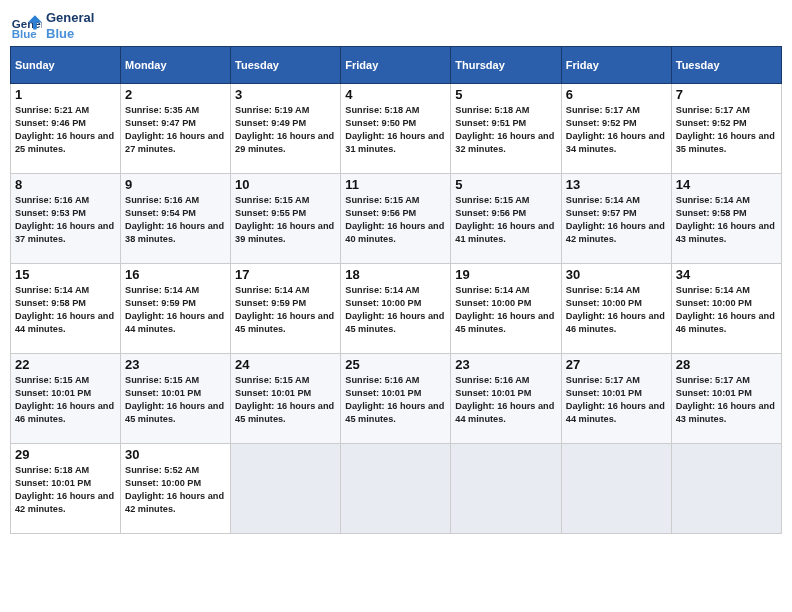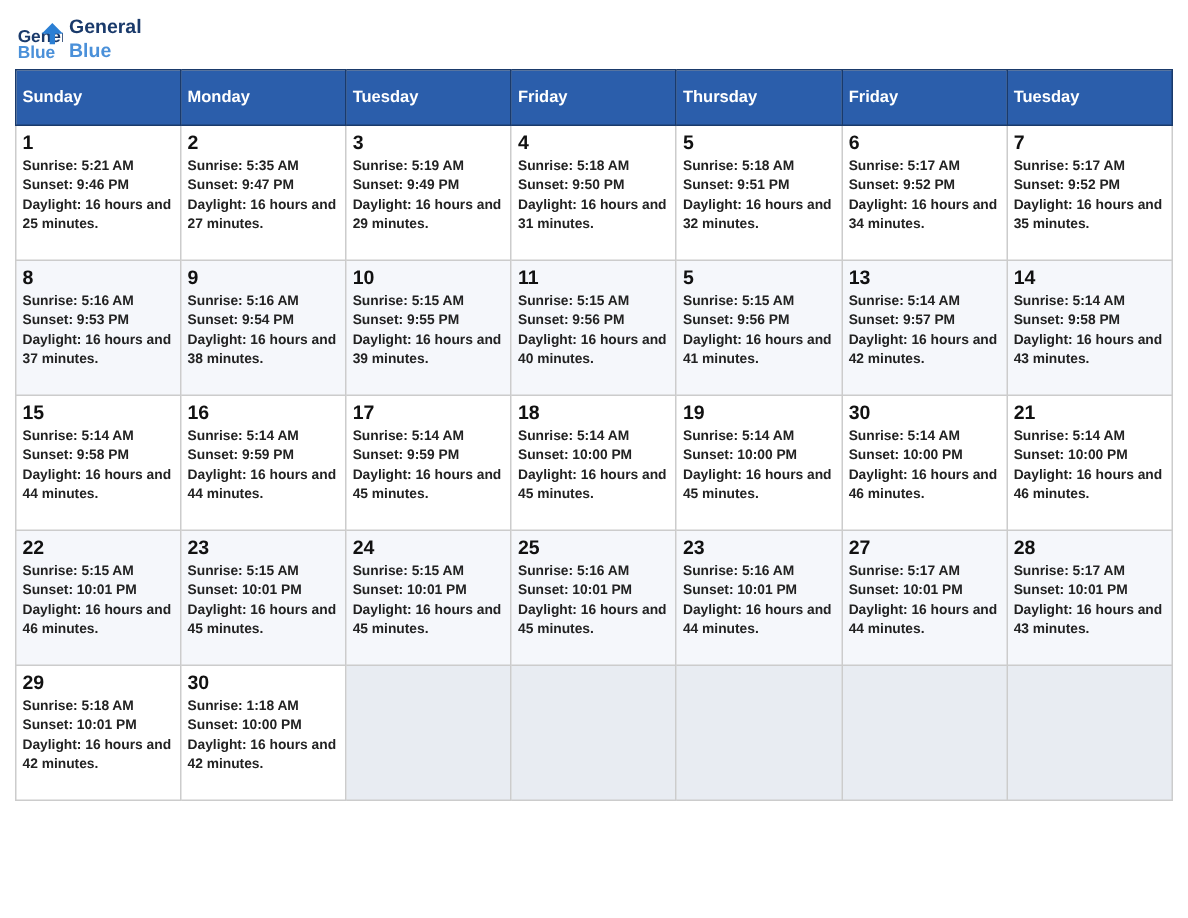--- a/index.html
+++ b/index.html
@@ -261,21 +261,21 @@
 and 45 minutes.</div>
         </td>
         <td>
           <span class="day-num">30</span>
           <div class="day-info">Sunrise: 5:14 AM
 Sunset: 10:00 PM
 Daylight: 16 hours
 and 46 minutes.</div>
         </td>
         <td>
-          <span class="day-num">21</span>
+          <span class="day-num">34</span>
           <div class="day-info">Sunrise: 5:14 AM
 Sunset: 10:00 PM
 Daylight: 16 hours
 and 46 minutes.</div>
         </td>
       </tr>
       <tr>
         <td>
           <span class="day-num">22</span>
           <div class="day-info">Sunrise: 5:15 AM
@@ -329,21 +329,21 @@
       <tr>
         <td>
           <span class="day-num">29</span>
           <div class="day-info">Sunrise: 5:18 AM
 Sunset: 10:01 PM
 Daylight: 16 hours
 and 42 minutes.</div>
         </td>
         <td>
           <span class="day-num">30</span>
-          <div class="day-info">Sunrise: 1:18 AM
+          <div class="day-info">Sunrise: 5:52 AM
 Sunset: 10:00 PM
 Daylight: 16 hours
 and 42 minutes.</div>
         </td>
         <td class="empty-cell"></td>
         <td class="empty-cell"></td>
         <td class="empty-cell"></td>
         <td class="empty-cell"></td>
         <td class="empty-cell"></td>
       </tr>

